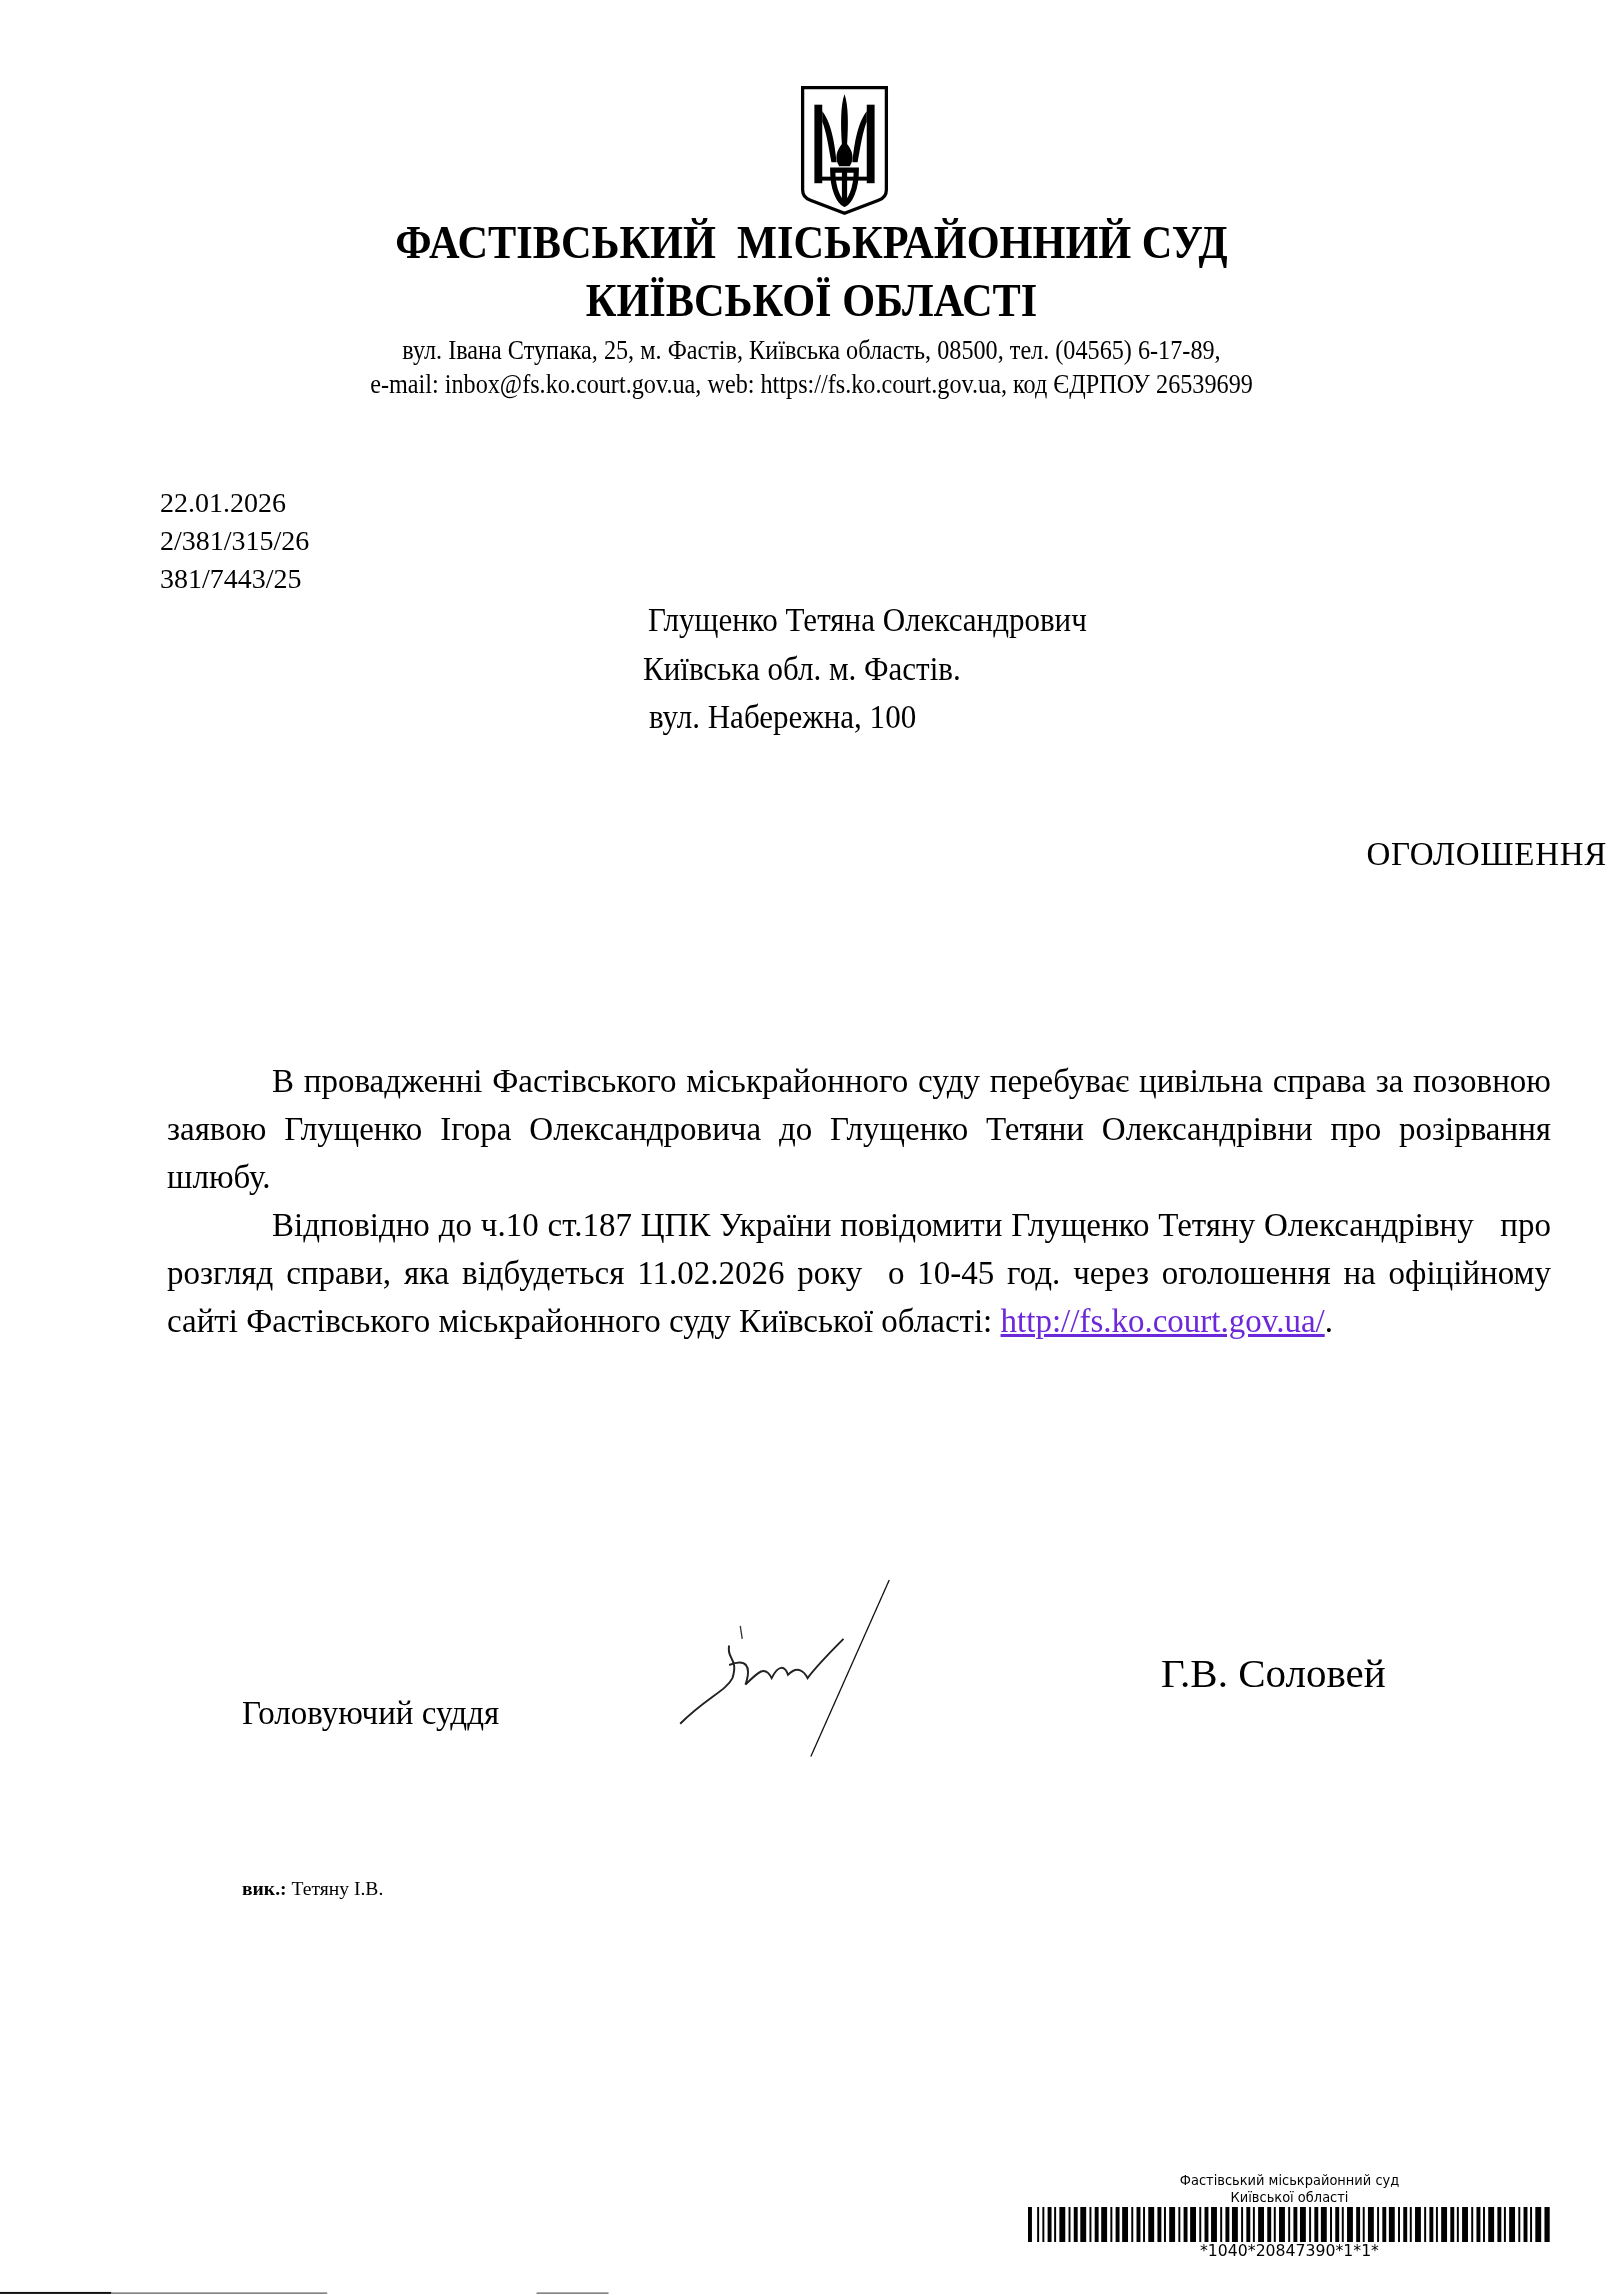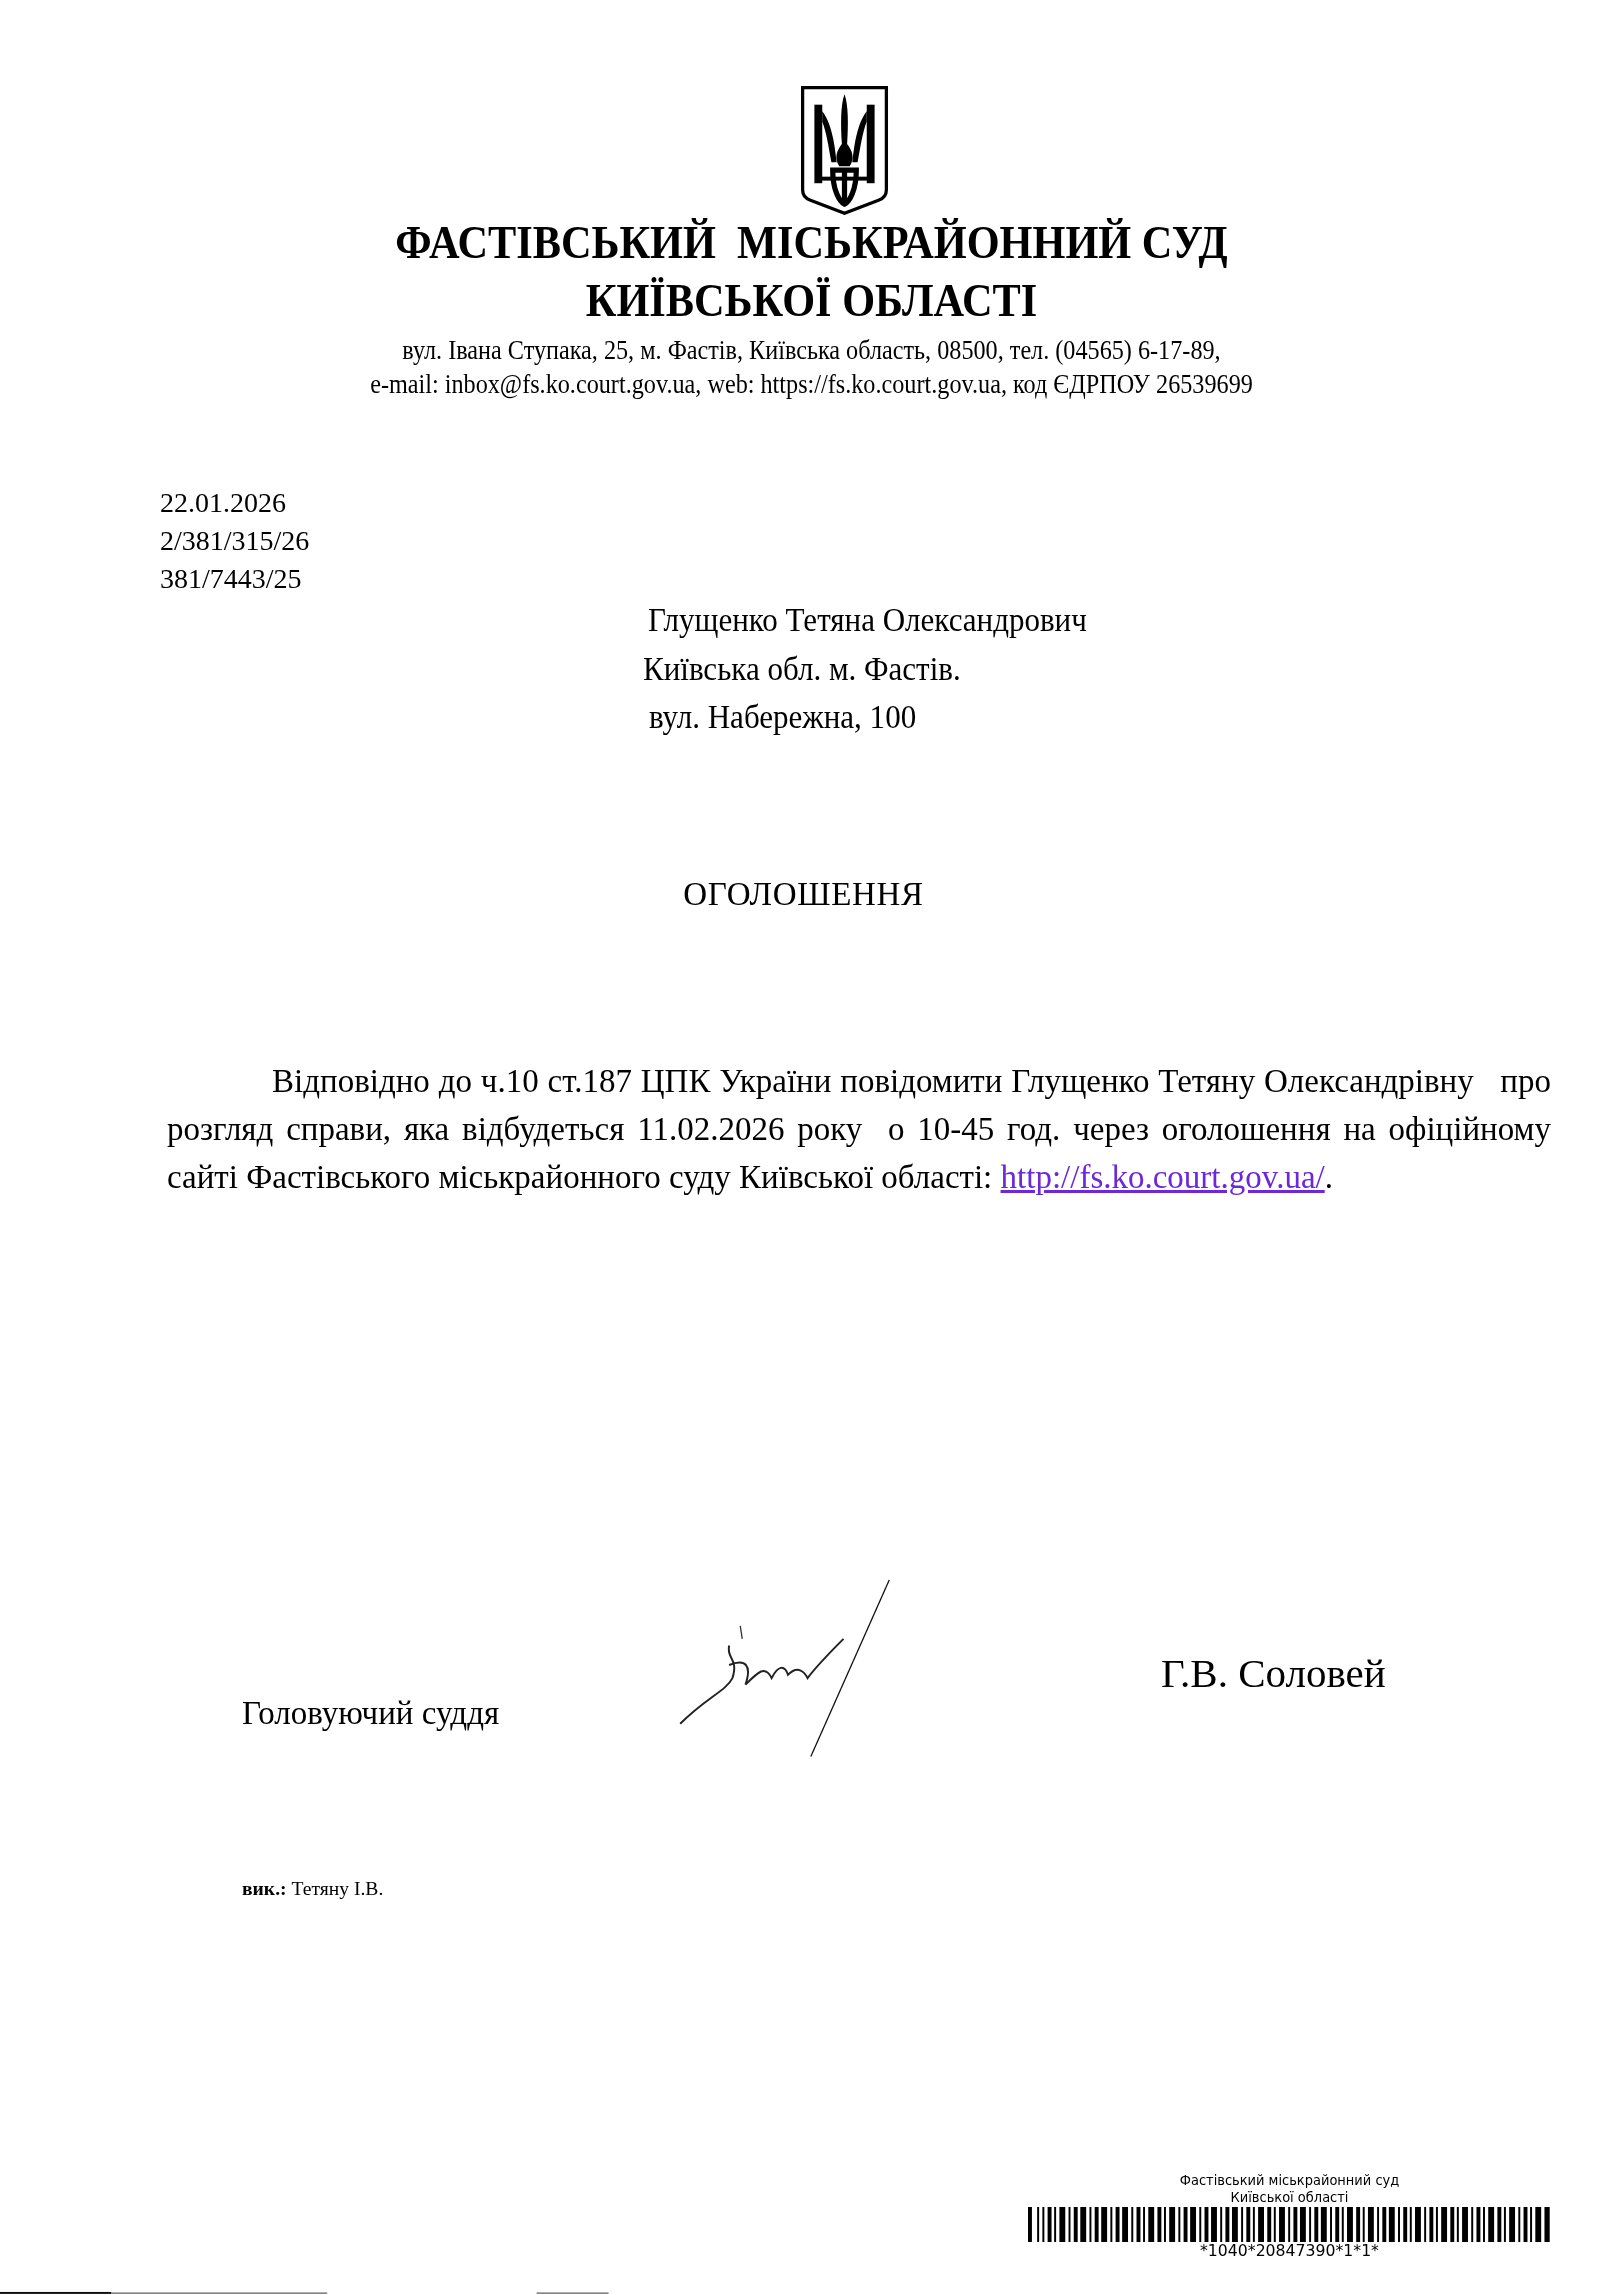--- a/index.html
+++ b/index.html
@@ -44,21 +44,21 @@
     #reg-case { top: 563px; }
 
     
     .addr-line { font-size: 33px; transform: scaleX(0.94); transform-origin: left; }
     #addr-name { left: 648px; top: 602px; }
     #addr-city { left: 643px; top: 651px; }
     #addr-street { left: 649px; top: 699px; }
 
     
     #doc-title {
-      left: 0; width: 1607px; text-align: center; top: 876px;
+      left: 0; width: 1607px; text-align: right; top: 836px;
       font-size: 33px; letter-spacing: 0.7px;
     }
 
     
     #body {
       left: 167px; top: 1057px; width: 1384px;
       font-size: 33px; line-height: 48px;
       text-align: justify;
     }
     #body p {
@@ -114,20 +114,21 @@
 <div id="reg-out" class="abs reg-line">2/381/315/26</div>
 <div id="reg-case" class="abs reg-line">381/7443/25</div>
 
 <div id="addr-name" class="abs addr-line">Глущенко Тетяна Олександрович</div>
 <div id="addr-city" class="abs addr-line">Київська обл. м. Фастів.</div>
 <div id="addr-street" class="abs addr-line">вул. Набережна, 100</div>
 
 <div id="doc-title" class="abs">ОГОЛОШЕННЯ</div>
 
 <div id="body" class="abs">
+  <p>В провадженні Фастівського міськрайонного суду перебуває цивільна справа за позовною заявою Глущенко Ігора Олександровича до Глущенко Тетяни Олександрівни про розірвання шлюбу.</p>
   <p style="white-space:pre-wrap;"><span>Відповідно до ч.10 ст.187 ЦПК України повідомити Глущенко Тетяну Олександрівну   про розгляд справи, яка відбудеться 11.02.2026 року  о 10-45 год. через оголошення на офіційному сайті Фастівського міськрайонного суду Київської області: </span><a class="u-link">http://fs.ko.court.gov.ua/</a><span>.</span></p>
 </div>
 
 <div id="sig-role" class="abs">Головуючий суддя</div>
 <svg id="signature" class="abs" viewBox="0 0 540 300">
   <path d="M340 20 L220 290" stroke="#111" stroke-width="2" fill="none"></path>
   <path d="M20 240 C60 200 90 190 100 170 C110 140 90 140 95 120" stroke="#222" stroke-width="3" fill="none"></path>
   <path d="M95 150 C120 140 130 150 120 180 C140 160 150 150 160 170 C170 150 180 150 185 165 C200 150 210 160 215 170 C230 150 250 130 270 110" stroke="#222" stroke-width="3" fill="none"></path>
   <path d="M115 110 L112 90" stroke="#333" stroke-width="2" fill="none"></path>
 </svg>

